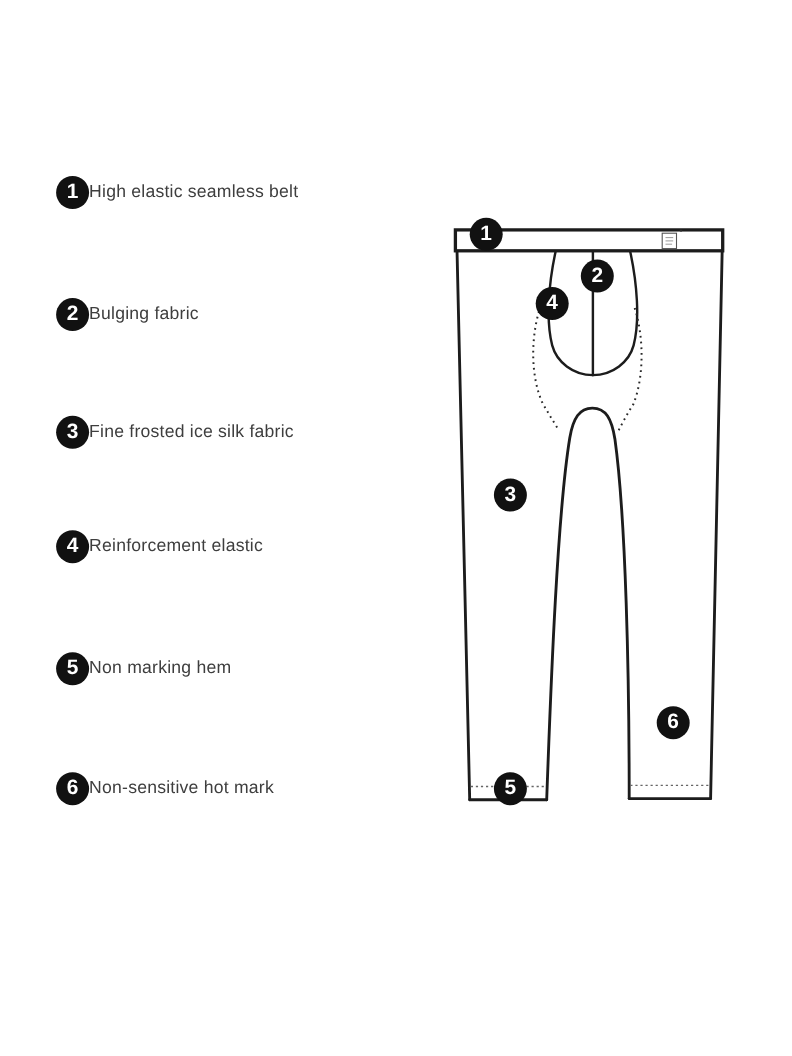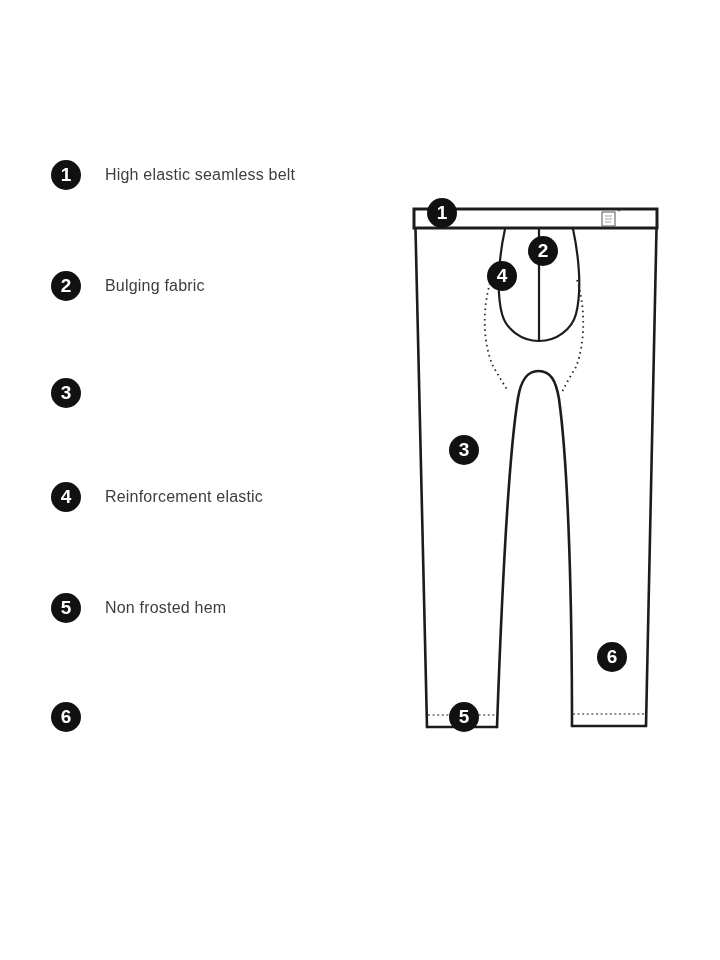--- a/index.html
+++ b/index.html
@@ -24,21 +24,21 @@
     border-radius: 50%;
     background: #111111;
     color: #ffffff;
     font-weight: bold;
     font-size: 19px;
     line-height: 30px;
     text-align: center;
     flex: 0 0 30px;
   }
   .feature-label {
-    margin-left: 24px;
+    margin-left: 0;
     font-size: 16px;
     color: #3e3e3e;
     letter-spacing: 0.2px;
     white-space: nowrap;
   }
   .diagram-svg {
     position: absolute;
     left: 400px;
     top: 185px;
     width: 270px;
@@ -75,34 +75,36 @@
       <span class="feature-label">High elastic seamless belt</span>
     </div>
 
     <div class="feature-item" style="top:271px">
       <span class="num-badge">2</span>
       <span class="feature-label">Bulging fabric</span>
     </div>
 
     <div class="feature-item" style="top:378px">
       <span class="num-badge">3</span>
+      <span class="feature-label">Fine frosted ice silk fabric</span>
     </div>
 
     <div class="feature-item" style="top:482px">
       <span class="num-badge">4</span>
       <span class="feature-label">Reinforcement elastic</span>
     </div>
 
     <div class="feature-item" style="top:593px">
       <span class="num-badge">5</span>
-      <span class="feature-label">Non frosted hem</span>
+      <span class="feature-label">Non marking hem</span>
     </div>
 
     <div class="feature-item" style="top:702px">
       <span class="num-badge">6</span>
+      <span class="feature-label">Non-sensitive hot mark</span>
     </div>
 
   </div>
 
   <svg class="diagram-svg" viewBox="0 0 270 560">
     <g fill="none" stroke="#1c1c1c" stroke-width="2.6" stroke-linecap="round" stroke-linejoin="round">
 
       <path d="M 15.5 44 L 27 542"></path>
       <path d="M 256.5 44 L 246 541"></path>
 

